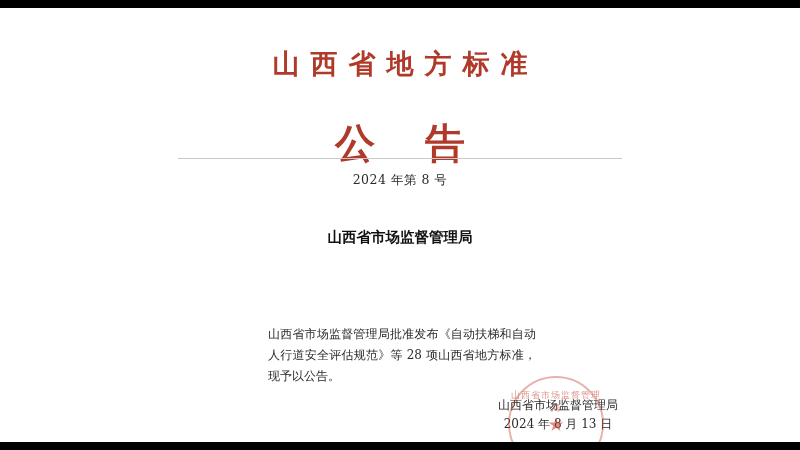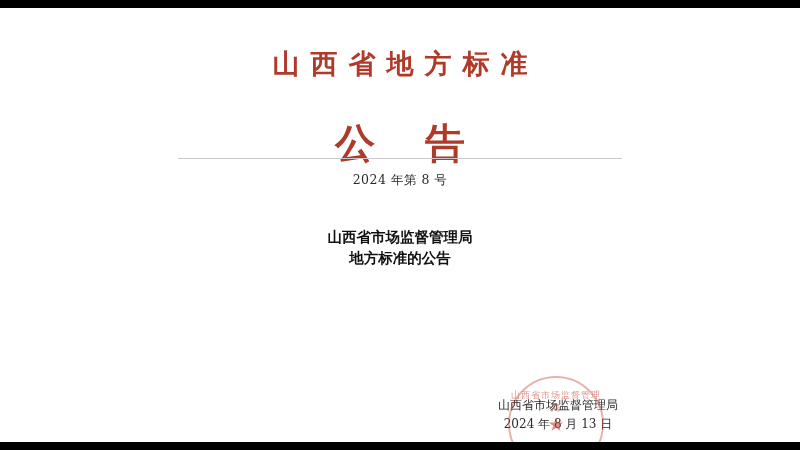--- a/index.html
+++ b/index.html
@@ -168,23 +168,23 @@
       <div class="title-main">山西省地方标准</div>
 
       <div class="title-sub">公  告</div>
 
       <div class="rule"></div>
 
       <div class="doc-number">2024 年第 8 号</div>
 
       <div class="headline">
         <div>山西省市场监督管理局</div>
-        <div>地方标准的公告</div>
       </div>
 
+      <div class="body-text">山西省市场监督管理局批准发布《自动扶梯和自动人行道安全评估规范》等 28 项山西省地方标准，现予以公告。</div>
 
       <div class="signature">
         <div>山西省市场监督管理局</div>
         <div>2024 年 8 月 13 日</div>
       </div>
 
       <div class="seal">
         <div class="seal-top">山西省市场监督管理局</div>
         <div class="star">★</div>
         <div class="seal-bottom">公 章</div>

